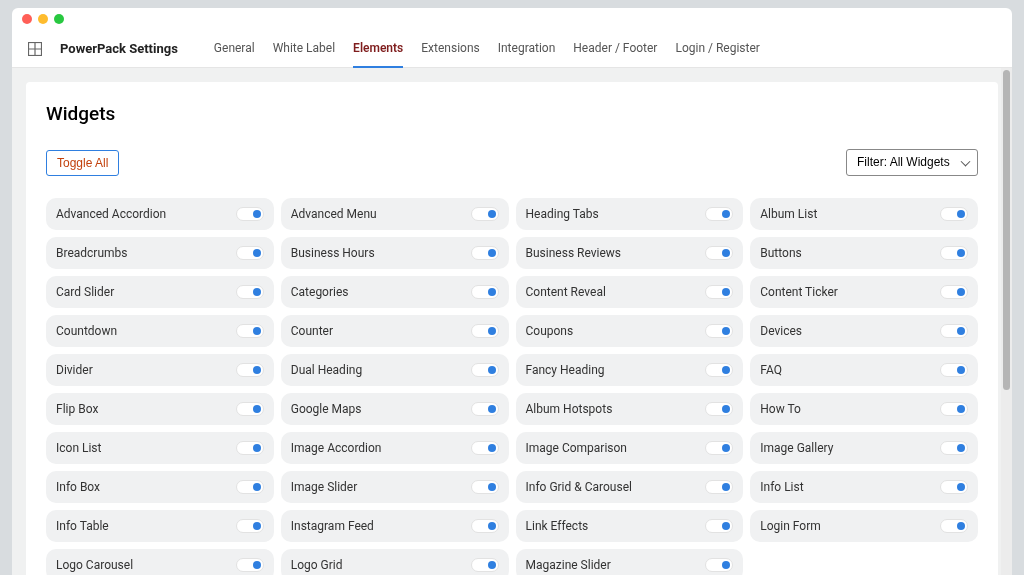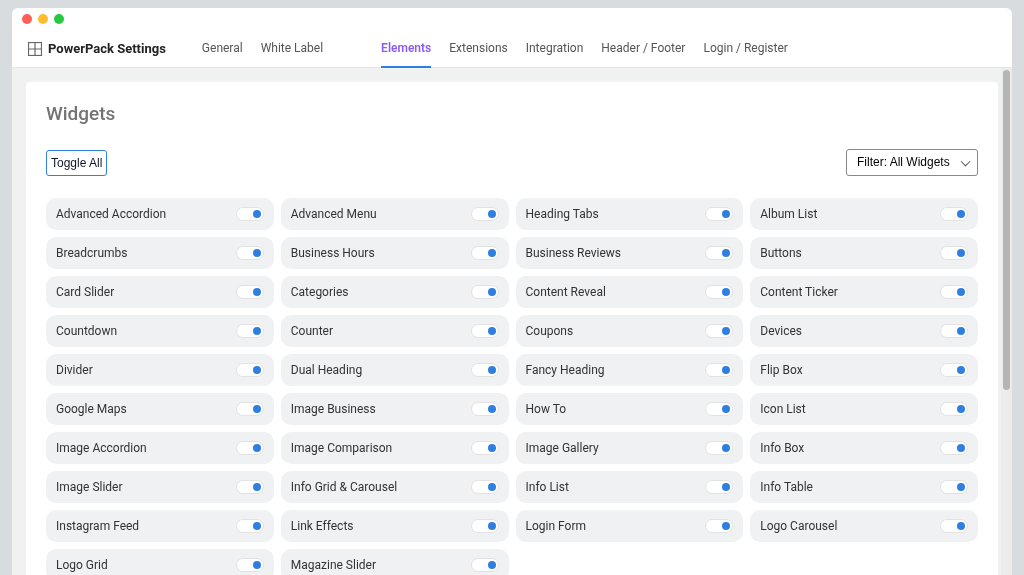--- a/index.html
+++ b/index.html
@@ -41,21 +41,21 @@
     .topbar {
       display: flex;
       align-items: center;
       border-bottom: 1px solid #e5e5e5;
       padding: 0 16px;
       height: 38px;
     }
     .logo-block {
       display: flex;
       align-items: center;
-      gap: 6px;
+      gap: 18px;
     }
     .logo-icon-svg {
       width: 14px;
       height: 14px;
       color: #666;
     }
     .app-title {
       font-size: 13px;
       font-weight: 700;
       color: #222;
@@ -66,56 +66,55 @@
       margin-left: 36px;
     }
     .nav-item {
       font-size: 12px;
       color: #555;
       padding: 11px 0;
       cursor: pointer;
       border-bottom: 2px solid transparent;
     }
     .nav-item.active {
-      color: #8b5cf6;
+      color: #7f1d1d;
       font-weight: 600;
       border-bottom: 2px solid #2f7fe0;
-      margin-left: 40px;
     }
     .content-wrap {
       flex: 1;
       background: #f0f1f1;
       padding: 14px;
       overflow: auto;
       position: relative;
     }
     .content {
       background: #fff;
       border-radius: 4px;
       padding: 20px;
       min-height: 100%;
     }
     .section-title {
       font-size: 19px;
       font-weight: 500;
-      color: #737373;
+      color: #000000;
       margin-bottom: 24px;
     }
     .controls-row {
       display: flex;
       justify-content: space-between;
       align-items: center;
       margin-bottom: 22px;
     }
     .toggle-all-btn {
       border: 1px solid #2f7fe0;
-      color: #0f172a;
+      color: #c2410c;
       background: #fff;
       font-size: 12px;
-      padding: 5px 4px;
+      padding: 5px 10px;
       border-radius: 3px;
       cursor: pointer;
     }
     .filter-select {
       font-size: 12px;
       padding: 5px 26px 6px 10px;
       border: 1px solid #888;
       border-radius: 3px;
       background: #fff;
       cursor: pointer;
@@ -305,29 +304,33 @@
           </div>
           <div class="card">
             <span class="card-label">Dual Heading</span>
             <div class="toggle"></div>
           </div>
           <div class="card">
             <span class="card-label">Fancy Heading</span>
             <div class="toggle"></div>
           </div>
           <div class="card">
+            <span class="card-label">FAQ</span>
+            <div class="toggle"></div>
+          </div>
+          <div class="card">
             <span class="card-label">Flip Box</span>
             <div class="toggle"></div>
           </div>
           <div class="card">
             <span class="card-label">Google Maps</span>
             <div class="toggle"></div>
           </div>
           <div class="card">
-            <span class="card-label">Image Business</span>
+            <span class="card-label">Album Hotspots</span>
             <div class="toggle"></div>
           </div>
           <div class="card">
             <span class="card-label">How To</span>
             <div class="toggle"></div>
           </div>
           <div class="card">
             <span class="card-label">Icon List</span>
             <div class="toggle"></div>
           </div>

